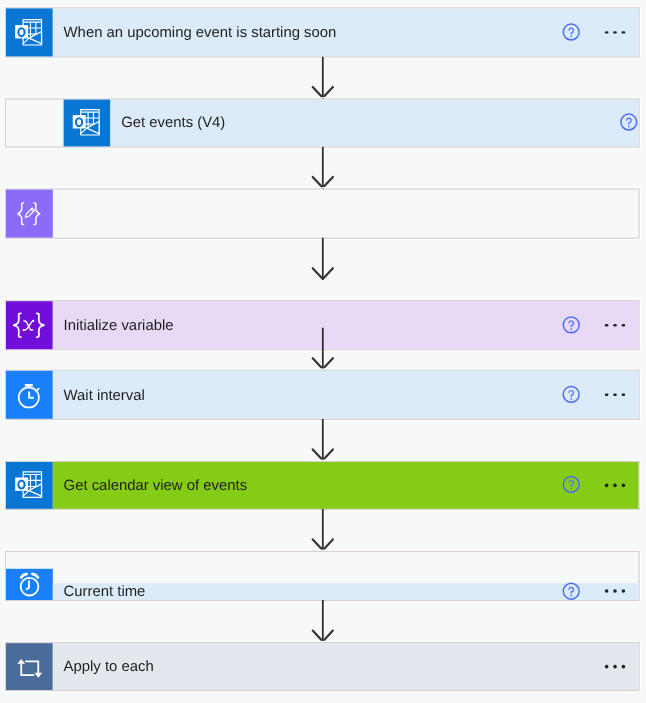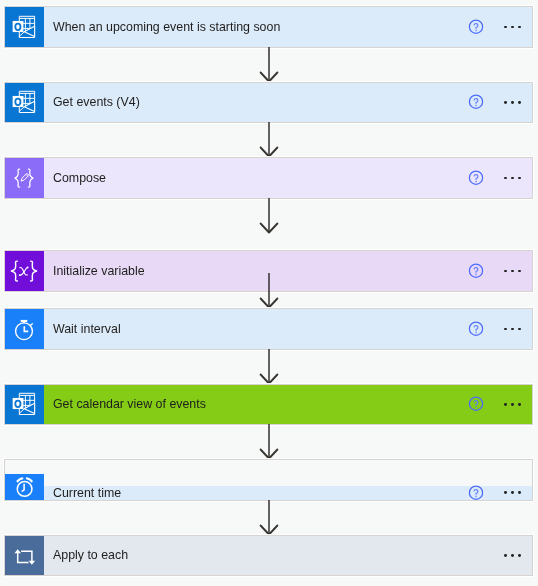--- a/index.html
+++ b/index.html
@@ -68,21 +68,21 @@
           <i></i>
           <i></i>
           <i></i>
         </span>
       </div>
     </div>
     <div class="arrow" style="top: 46.7px; left: 257.6px;"><svg width="22" height="36" viewBox="0 0 22 36" fill="none">
 <path d="M11 0 V34.2" stroke="#2B2A29" stroke-width="1.45"></path>
 <path d="M2.6 25.5 L11 34.5 L19.4 25.5" stroke="#37352F" stroke-width="1.85" stroke-linecap="round" stroke-linejoin="round"></path>
 </svg></div>
-    <div class="card" style="top: 81.5px; border-color: rgb(214, 211, 209);">
+    <div class="card" style="top: 81.5px; border-color: rgb(214, 211, 209); padding-left: 48px;">
       <div class="icon-box" style="background:#0A76D4">
         <svg width="26" height="26" viewBox="0 0 26 26" fill="none" stroke="#fff">
 <path d="M8.3 2.3 H23.6 V23.5 H8.3 Z" stroke-width="1.0"></path>
 <path d="M8.8 4.4 H23.1" stroke-width="1.0"></path>
 <path d="M14.4 4.4 V18.0 M18.9 4.4 V18.0" stroke-width="0.95"></path>
 <path d="M8.3 9.35 H23.6 M8.3 14.45 H23.6" stroke-width="0.95"></path>
 <path d="M23.6 12.2 L13.2 17.8 L23.6 22.4 Z" fill="#0A76D4" stroke-width="1.05" stroke-linejoin="round"></path>
 <path d="M13.2 17.8 L8.3 22.4" stroke-width="1.0" stroke-linecap="round"></path>
 <rect x="1.65" y="6.95" width="10.75" height="11.1" fill="#fff" stroke="none"></rect>
 <ellipse cx="6.9" cy="12.8" rx="2.6" ry="3.25" fill="none" stroke="#0A76D4" stroke-width="1.8"></ellipse>
@@ -107,33 +107,20 @@
 <path d="M2.6 25.5 L11 34.5 L19.4 25.5" stroke="#37352F" stroke-width="1.85" stroke-linecap="round" stroke-linejoin="round"></path>
 </svg></div>
     <div class="card" style="top: 157px; border-color: rgb(214, 211, 209);">
       <div class="icon-box" style="background:#8A6CF9">
         <svg width="26" height="26" viewBox="0 0 26 26" fill="none" stroke="#fff">
 <path d="M8.6 4.1 C6.3 4.1 7.2 5.3 7.2 8.2 C7.2 11.0 6.3 12.0 3.9 13.1 C6.3 14.2 7.2 15.2 7.2 18.0 C7.2 20.9 6.3 22.1 8.6 22.1" stroke-width="1.25" stroke-linecap="round" stroke-linejoin="round"></path>
 <path d="M17.4 4.1 C19.7 4.1 18.8 5.3 18.8 8.2 C18.8 11.0 19.7 12.0 22.1 13.1 C19.7 14.2 18.8 15.2 18.8 18.0 C18.8 20.9 19.7 22.1 17.4 22.1" stroke-width="1.25" stroke-linecap="round" stroke-linejoin="round"></path>
 <path d="M15.9 8.3 L11.0 13.2 L10.1 16.1 L13.0 15.2 L17.9 10.3 Z" stroke-width="1.0" stroke-linejoin="round"></path>
 <path d="M14.9 9.3 L16.9 11.3" stroke-width="0.85"></path>
 </svg>
-      </div>
-      <div class="card-body" style="background:#ECE6FD">
-        <span class="card-title">Compose</span>
-        <span class="help-icon" title="Help"><svg width="16" height="16" viewBox="0 0 16 16" fill="none">
-<circle cx="8" cy="7.7" r="6.6" stroke="#4B6CFB" stroke-width="1.25"></circle>
-<path d="M6.15 6.0 A1.9 1.9 0 1 1 8.05 8.35 V9.35" stroke="#5E7CFC" stroke-width="1.15" stroke-linecap="round" fill="none"></path>
-<path d="M8.05 11.0 V11.7" stroke="#5E7CFC" stroke-width="1.2" stroke-linecap="round"></path>
-</svg></span>
-        <span class="ellipsis" title="More commands">
-          <i></i>
-          <i></i>
-          <i></i>
-        </span>
       </div>
     </div>
     <div class="arrow" style="top: 197.7px; left: 257.6px;"><svg width="22" height="36" viewBox="0 0 22 36" fill="none">
 <path d="M11 0 V34.2" stroke="#2B2A29" stroke-width="1.45"></path>
 <path d="M2.6 25.5 L11 34.5 L19.4 25.5" stroke="#37352F" stroke-width="1.85" stroke-linecap="round" stroke-linejoin="round"></path>
 </svg></div>
     <div class="card" style="top: 250px; border-color: rgb(214, 211, 209);">
       <div class="icon-box" style="background:#720ED9">
         <svg width="30" height="30" viewBox="0 0 30 30" fill="none" stroke="#fff">
 <path d="M8.4 5.1 C5.7 5.1 6.7 6.4 6.7 9.8 C6.7 13.1 5.7 14.0 2.4 15.0 C5.7 16.0 6.7 16.9 6.7 20.2 C6.7 23.6 5.7 24.9 8.4 24.9" stroke-width="1.45" stroke-linecap="round" stroke-linejoin="round"></path>

